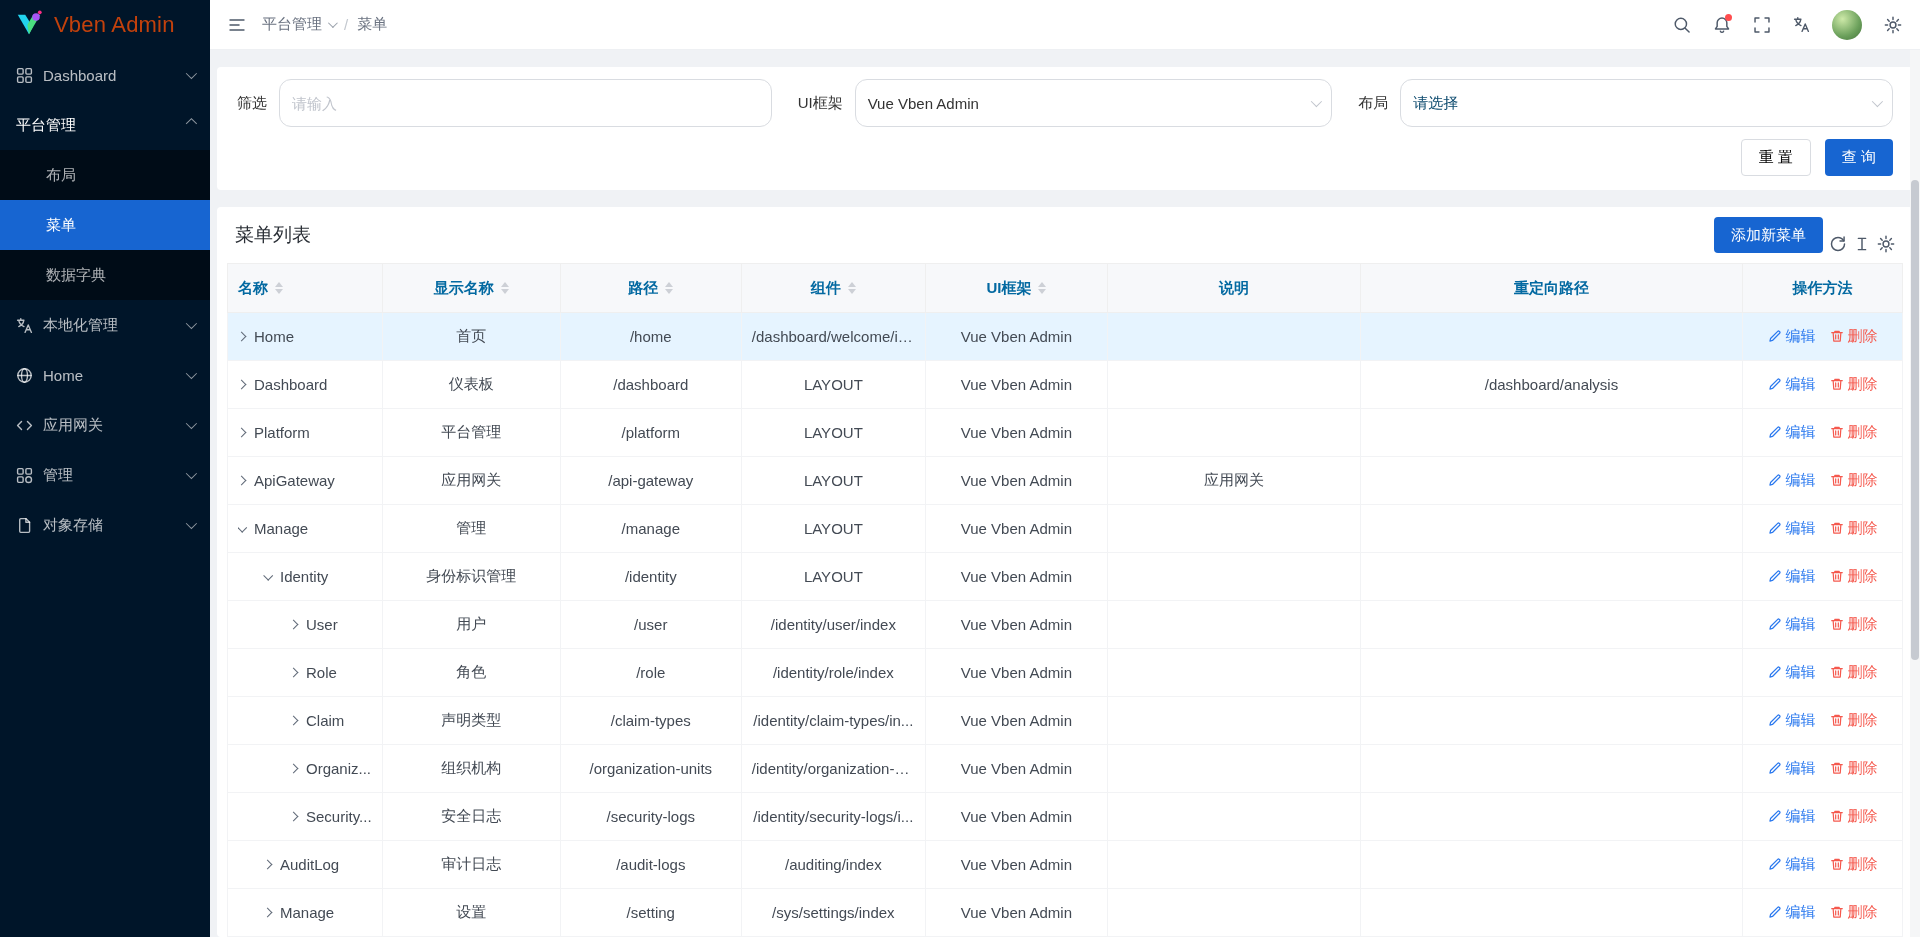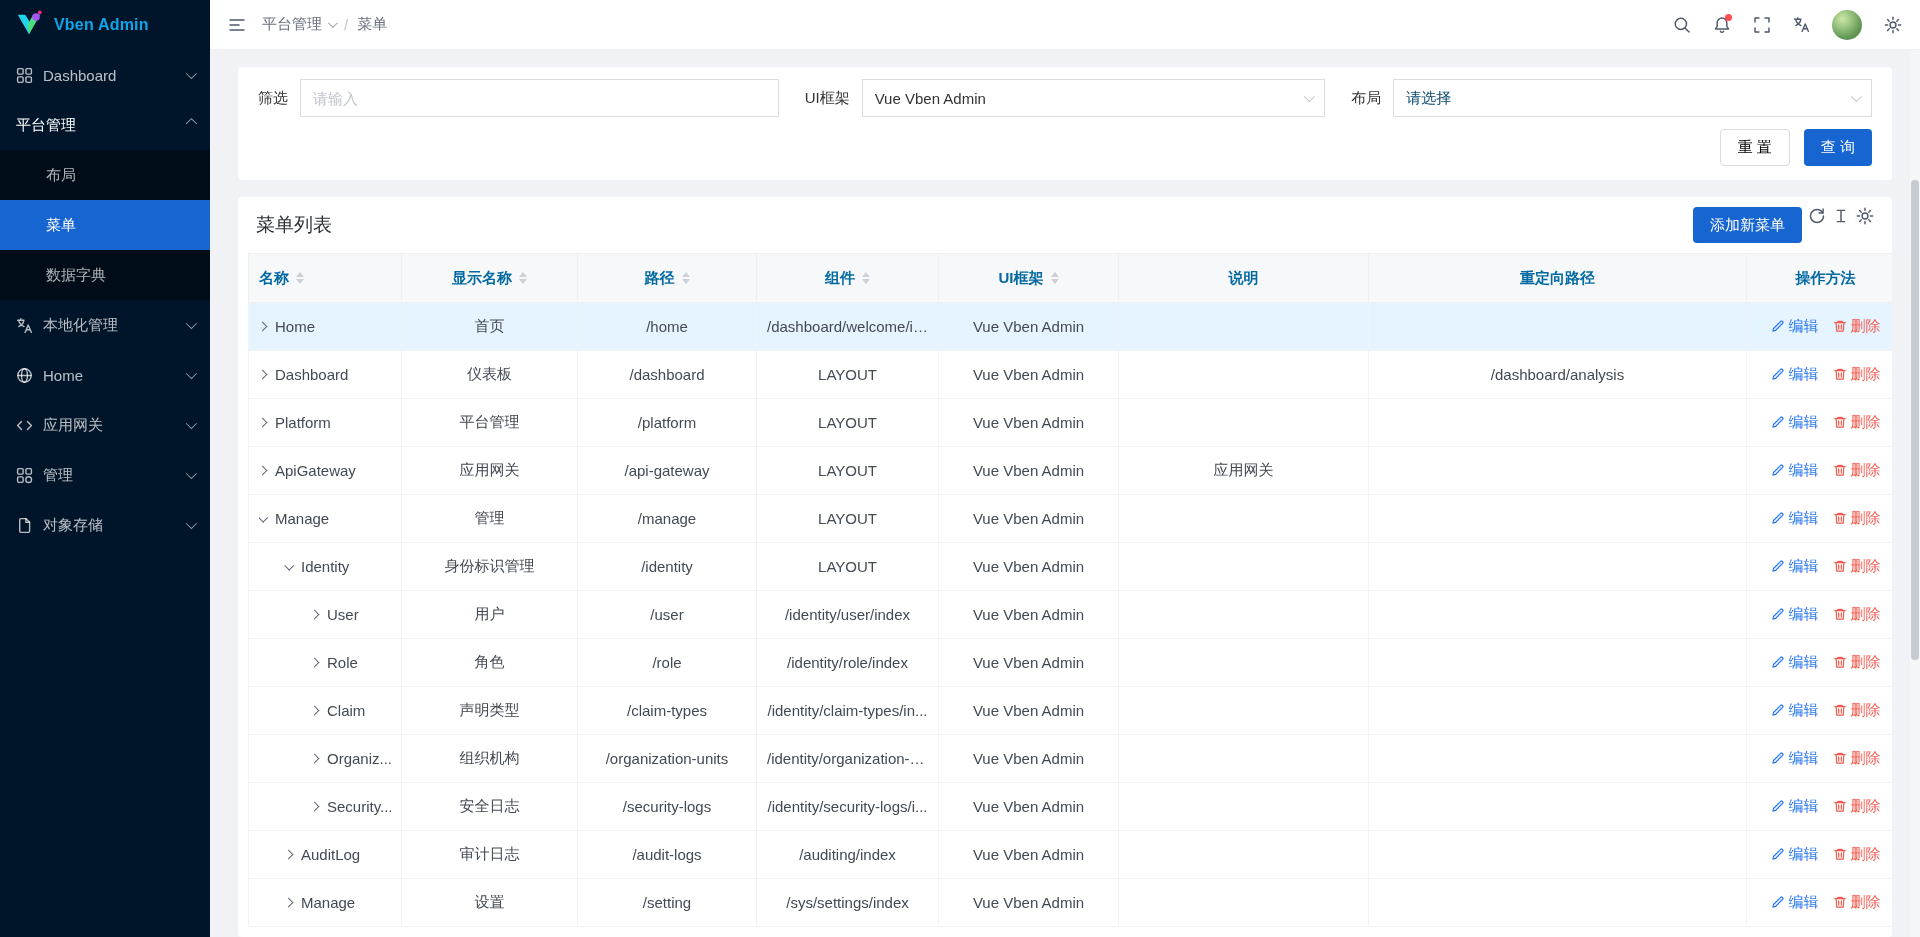--- a/index.html
+++ b/index.html
@@ -3,21 +3,21 @@
 <meta charset="utf-8">
 <style>
   *{box-sizing:border-box;margin:0;padding:0}
   html,body{width:1920px;height:937px;overflow:hidden}
   body{font-family:"Liberation Sans","DejaVu Sans",sans-serif;background:#f0f2f5;color:#333;font-size:15px}
   .app{display:flex;width:1920px;height:937px}
 
   
   .sidebar{width:210px;background:#001529;flex-shrink:0;display:flex;flex-direction:column}
   .logo{height:50px;display:flex;align-items:center;gap:10px;padding:0 14px;cursor:pointer}
-  .logo-text{color:#0ea5e9;font-size:16px;font-weight:700;letter-spacing:.2px}
+  .logo-text{color:#c2410c;font-size:22px;font-weight:400;letter-spacing:.2px}
   .side-item{height:50px;display:flex;align-items:center;gap:10px;padding:0 16px;color:rgba(255,255,255,.72);font-size:15px;cursor:pointer}
   .side-item.group-open{color:#fff}
   .side-icon{display:flex;align-items:center}
   .side-label{flex:1;white-space:nowrap}
   .side-chev{width:8px;height:8px;border-right:1.5px solid rgba(255,255,255,.55);border-bottom:1.5px solid rgba(255,255,255,.55);flex-shrink:0}
   .side-chev.down{transform:rotate(45deg) translateY(-2px)}
   .side-chev.up{transform:rotate(-135deg) translateY(2px)}
   .side-children{background:#000c17}
   .side-sub{height:50px;display:flex;align-items:center;padding-left:46px;color:rgba(255,255,255,.68);font-size:15px;cursor:pointer}
   .side-sub.active{background:#1765d1;color:#fff}
@@ -29,43 +29,43 @@
   .breadcrumb{display:flex;align-items:center;gap:9px;font-size:15px;color:#6a7280}
   .bc-item{display:flex;align-items:center;gap:6px;cursor:pointer}
   .bc-chev{width:7px;height:7px;border-right:1.4px solid #9aa1ab;border-bottom:1.4px solid #9aa1ab;transform:rotate(45deg) translateY(-2px)}
   .bc-sep{color:#c3c8cf}
   .bc-item.current{cursor:default}
   .topbar-right{margin-left:auto;display:flex;align-items:center;gap:22px}
   .bell .dot{position:absolute;top:-2px;right:-1px;width:7px;height:7px;border-radius:50%;background:#ff4d4f}
   .avatar{width:30px;height:30px;border-radius:50%;background:radial-gradient(circle at 35% 30%,#cde9a8,#6ba05b 60%,#43703a);cursor:pointer;flex-shrink:0}
 
   
-  .content{flex:1;padding:17px 28px 0;display:flex;flex-direction:column;gap:17px;min-height:0}
+  .content{flex:1;padding:17px 7px 0;display:flex;flex-direction:column;gap:17px;min-height:0}
   .card{background:#fff;border-radius:4px}
 
   .filter-card{padding:12px 20px 14px;flex-shrink:0}
   .filter-row{display:flex;gap:26px}
   .filter-field{flex:1;display:flex;align-items:center;gap:12px;min-width:0}
   .f-label{white-space:nowrap;color:#333}
-  .control{flex:1;height:38px;border:1px solid #d9dce1;border-radius:0;background:#fff;display:flex;align-items:center;padding:0 12px;font-size:15px;color:#333;min-width:0;font-family:inherit}
+  .control{flex:1;height:48px;border:1px solid #d9dce1;border-radius:12px;background:#fff;display:flex;align-items:center;padding:0 12px;font-size:15px;color:#333;min-width:0;font-family:inherit}
   input.control{outline:none}
   input.control::placeholder{color:#c0c4cc}
   .select{cursor:pointer;justify-content:space-between}
   .sel-value{color:#333}
   .sel-placeholder{color:#0c4a6e}
   .sel-chev{width:8px;height:8px;border-right:1.5px solid #c0c4cc;border-bottom:1.5px solid #c0c4cc;transform:rotate(45deg) translateY(-2px);flex-shrink:0}
   .filter-actions{display:flex;justify-content:flex-end;gap:14px;margin-top:12px}
   .btn{height:37px;padding:0 17px;border-radius:4px;font-size:15px;cursor:pointer;border:none;font-family:inherit;white-space:nowrap}
   .btn-default{background:#fff;border:1px solid #d9dce1;color:#000000}
   .btn-primary{background:#1765d1;color:#fff}
 
   .table-card{flex:1;padding:0 10px;display:flex;flex-direction:column;min-height:0;overflow:hidden}
   .table-toolbar{height:56px;display:flex;align-items:center;flex-shrink:0;padding:0 8px}
   .table-title{font-size:19px;color:#2a2f36;font-weight:500}
-  .toolbar-right{margin-left:auto;display:flex;align-items:flex-start;gap:6px}
+  .toolbar-right{margin-left:auto;display:flex;align-items:flex-end;gap:6px}
   .add-btn{height:36px}
   .tool-icon{color:#4e5969;display:flex;cursor:pointer}
 
   table.grid{width:100%;border-collapse:collapse;table-layout:fixed}
   .grid th{background:#f7f8fa;height:49px;font-weight:600;color:#0369a1;border:1px solid #efefef;font-size:15px;padding:0 10px}
   .grid td{height:48px;border:1px solid #f2f3f5;text-align:center;font-size:15px;color:#434a54;padding:0 10px;overflow:hidden;white-space:nowrap;text-overflow:ellipsis}
   tr.hl td{background:#e6f4ff}
   .th-inner{display:flex;align-items:center;justify-content:center;gap:7px}
   .th-inner.left{justify-content:flex-start}
   .sorter{display:inline-flex;flex-direction:column;gap:2px;cursor:pointer}

